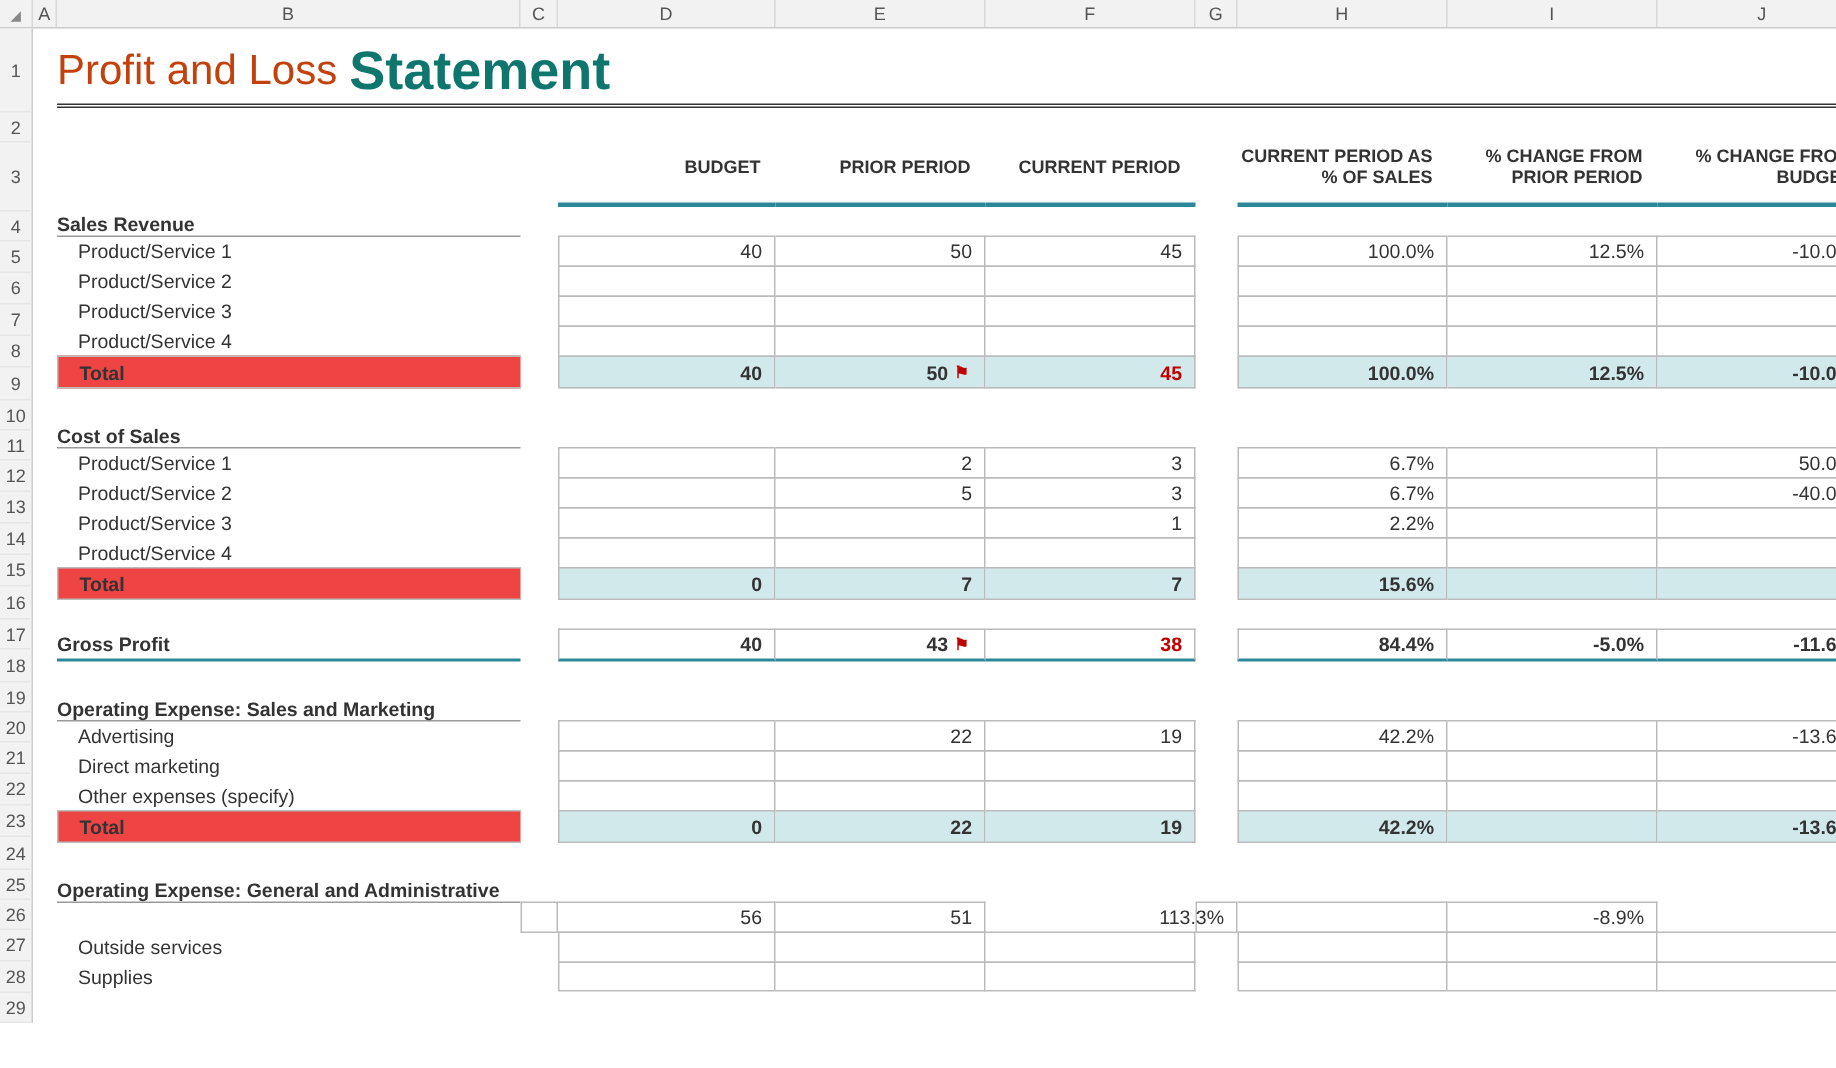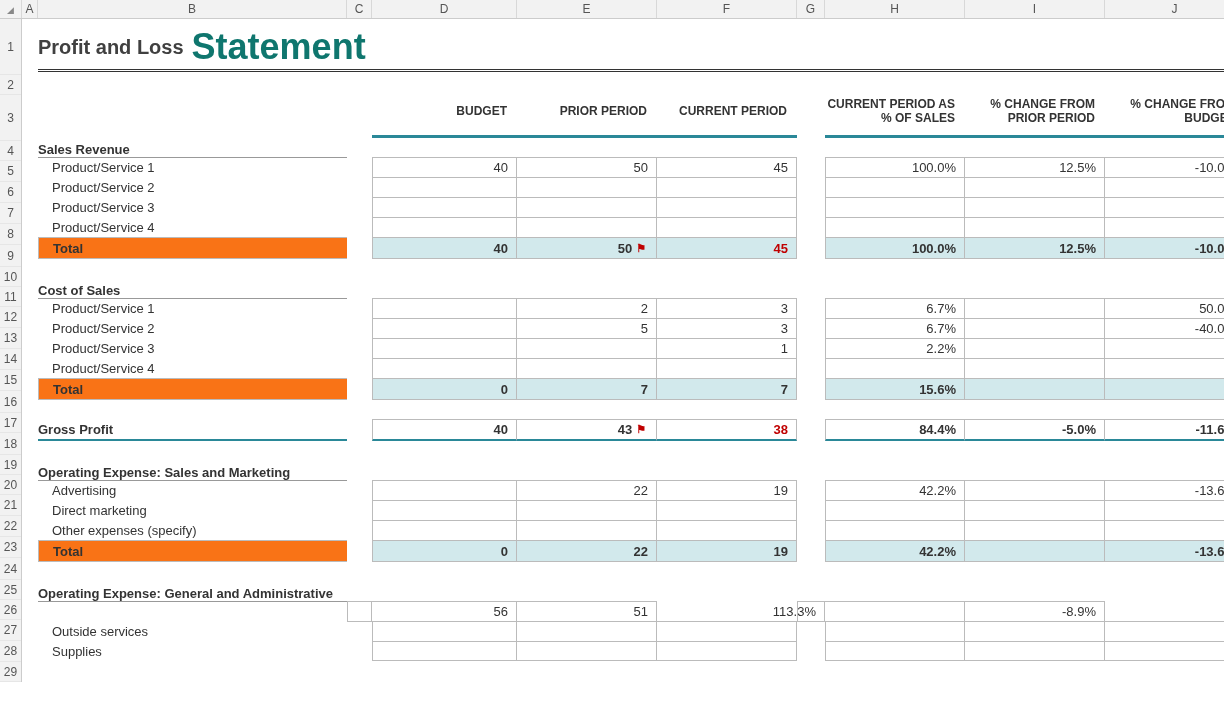--- a/index.html
+++ b/index.html
@@ -62,21 +62,21 @@
     grid-template-columns: 16px 309px 25px 145px 140px 140px 28px 140px 140px 140px;
     align-items: stretch;
   }
   .cell { display:flex; align-items:center; }
   
   .titlewrap {
     height: 56px;
     display:flex;
     align-items:center;
   }
-  .titlewrap .t1 { color:#404040; font-weight:bold; font-size:20px; }
+  .titlewrap .t1 { color:#c2410c; font-weight:normal; font-size:28px; }
   .titlewrap .t2 { color:#0f766e; font-weight:bold; font-size:36px; margin-left:8px;}
   .titleunderline {
     border-top: 3px double #333;
     margin-top:-6px;
   }
   
   .hdr {
     font-weight:bold;
     font-size:12px;
     text-align:right;
@@ -99,21 +99,21 @@
   .item .label { padding-left: 14px; color:#333; }
   .item .cell.numcol { border:1px solid #bbb; border-left:1px solid #bbb; justify-content:flex-end; padding-right:8px; }
   .item .cell.numcol + .cell.numcol { border-left:none; }
   .row.item { margin-top:-1px; }
   .red { color:#c00000; font-weight:bold; }
   .flag { color:#c00000; font-size:11px; margin-left:4px; margin-right:2px; }
   
   .totalrow .label { padding-left:14px; font-weight:bold; }
   .totalrow .cell.numcol { background:#d2e9ec; border:1px solid #bbb; justify-content:flex-end; padding-right:8px; font-weight:bold; }
   .totalrow .cell.numcol + .cell.numcol { border-left:none; }
-  .totalrow .labelcell { background:#f97316; border:1px solid #bbb; border-right:none; font-weight:bold;}
+  .totalrow .labelcell { background:#ef4444; border:1px solid #bbb; border-right:none; font-weight:bold;}
   
   .boldrow .label { font-weight:bold; padding-left:0; }
   .boldrow .cell.numcol { border-bottom:2px solid #2a8898; justify-content:flex-end; padding-right:8px; font-weight:bold;}
 </style>
 </head>
 <body>
 
 <div class="sheet">
 
   <div class="coltabs">

